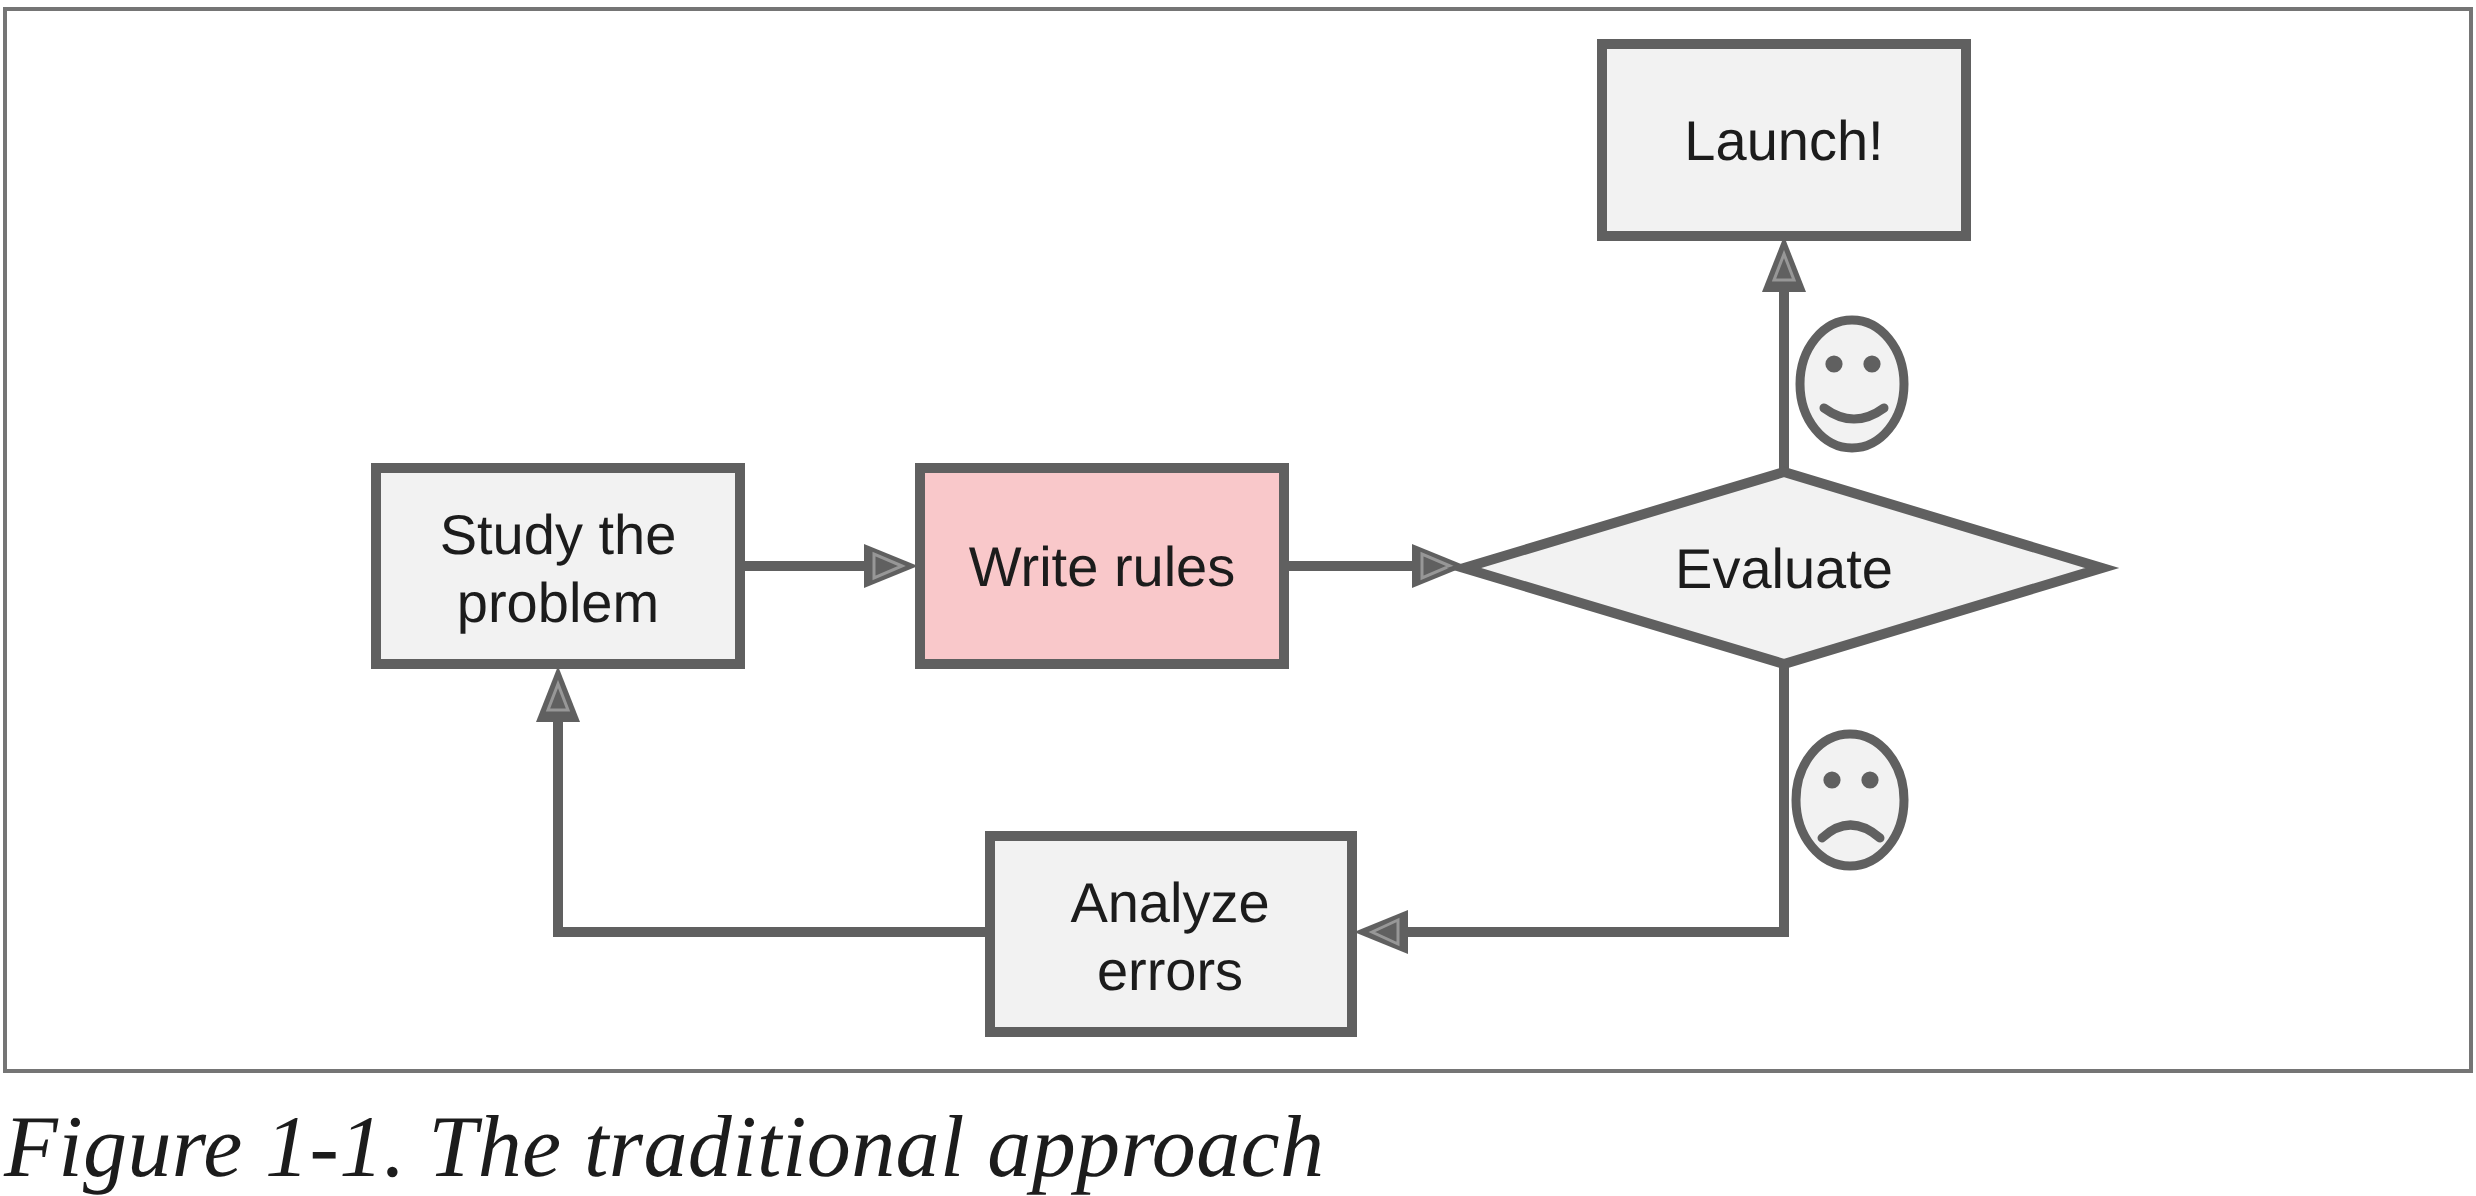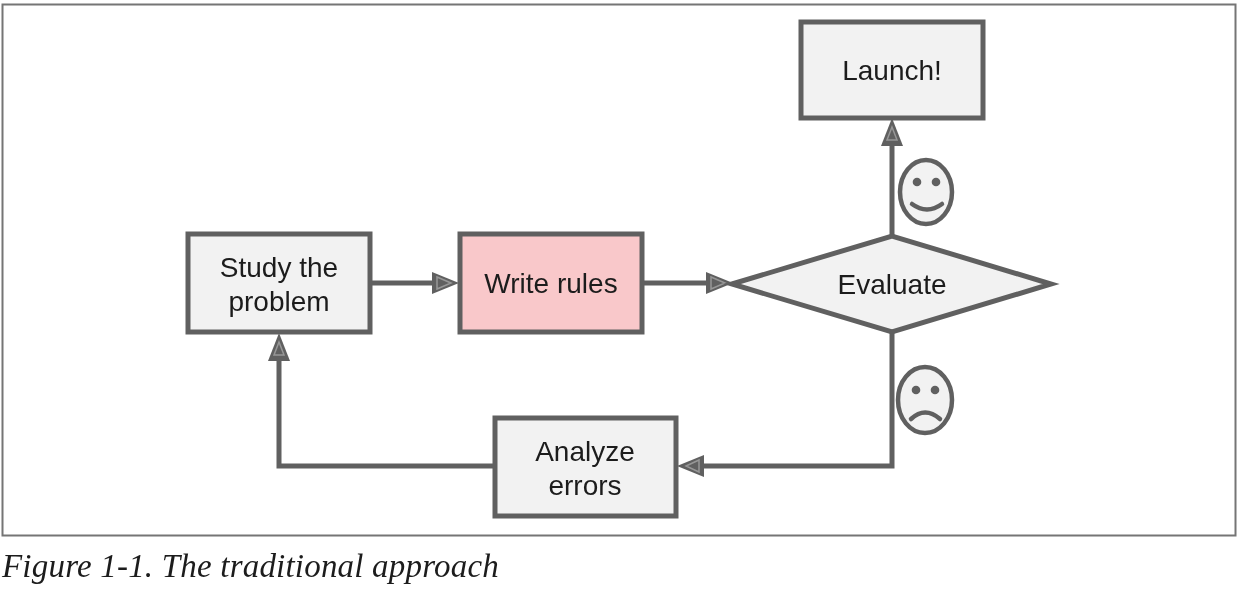--- a/index.html
+++ b/index.html
@@ -69,21 +69,21 @@
     stroke: var(--line, #606060);
     stroke-width: 4.5;
     stroke-linecap: round;
   }
   .caption {
     position: absolute;
     left: 2px;
     top: 548px;
     font-family: "Liberation Serif", serif;
     font-style: italic;
-    font-size: 33px;
+    font-size: 44px;
     color: var(--text-color, #111);
     letter-spacing: 0.2px;
     white-space: nowrap;
   }
 </style>
 </head>
 <body>
 
 <div class="canvas">
 

